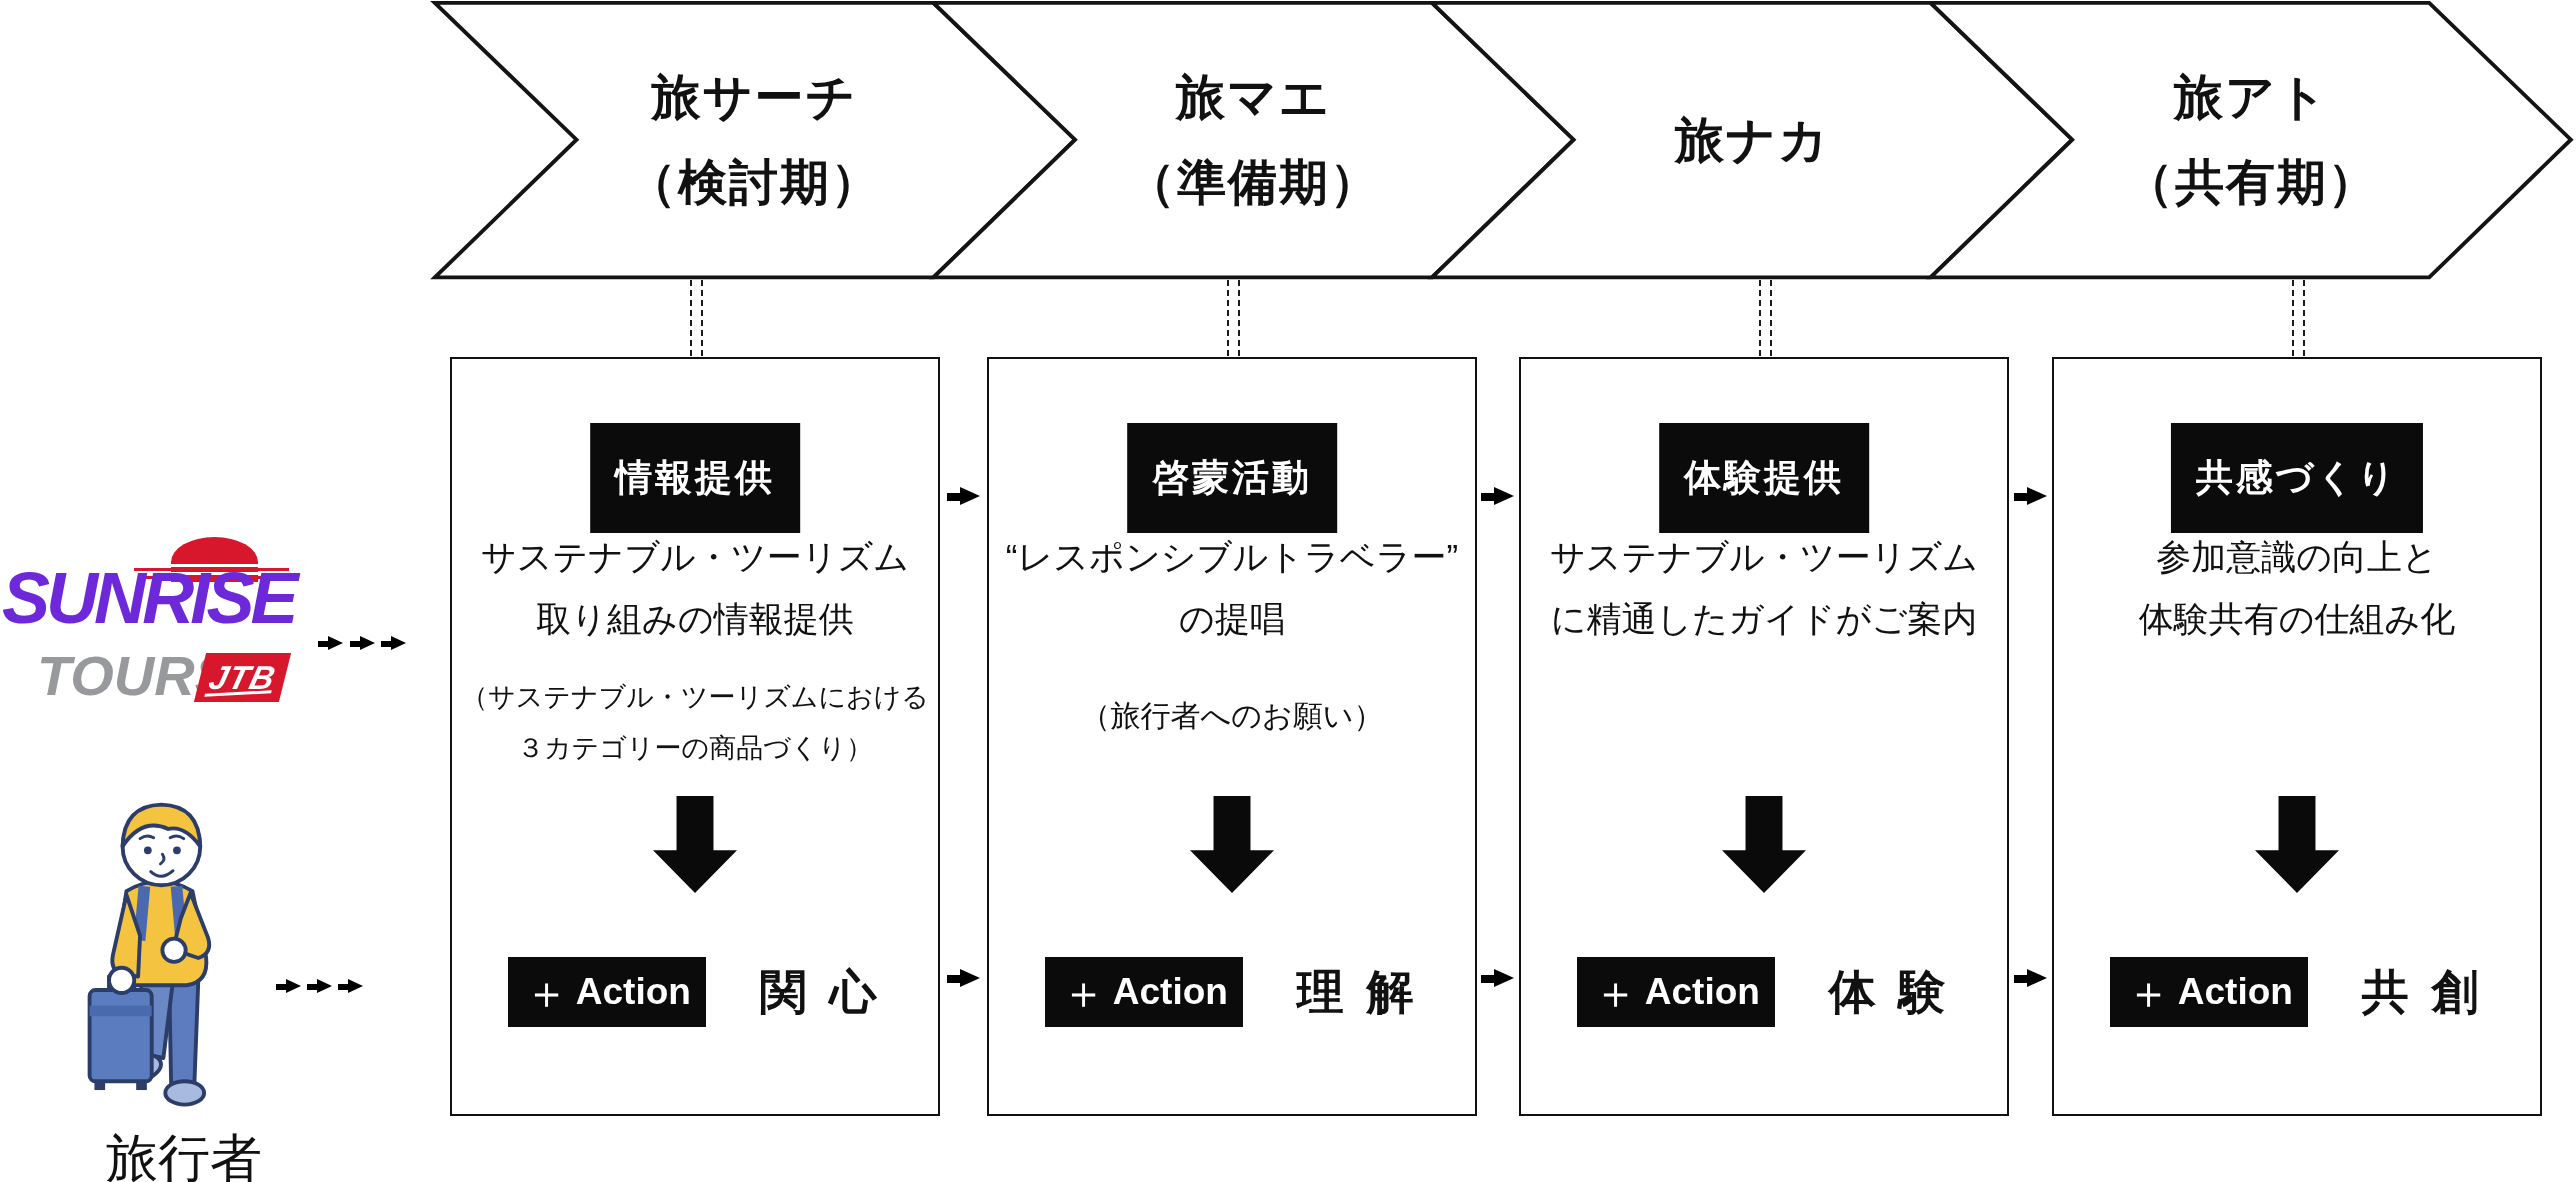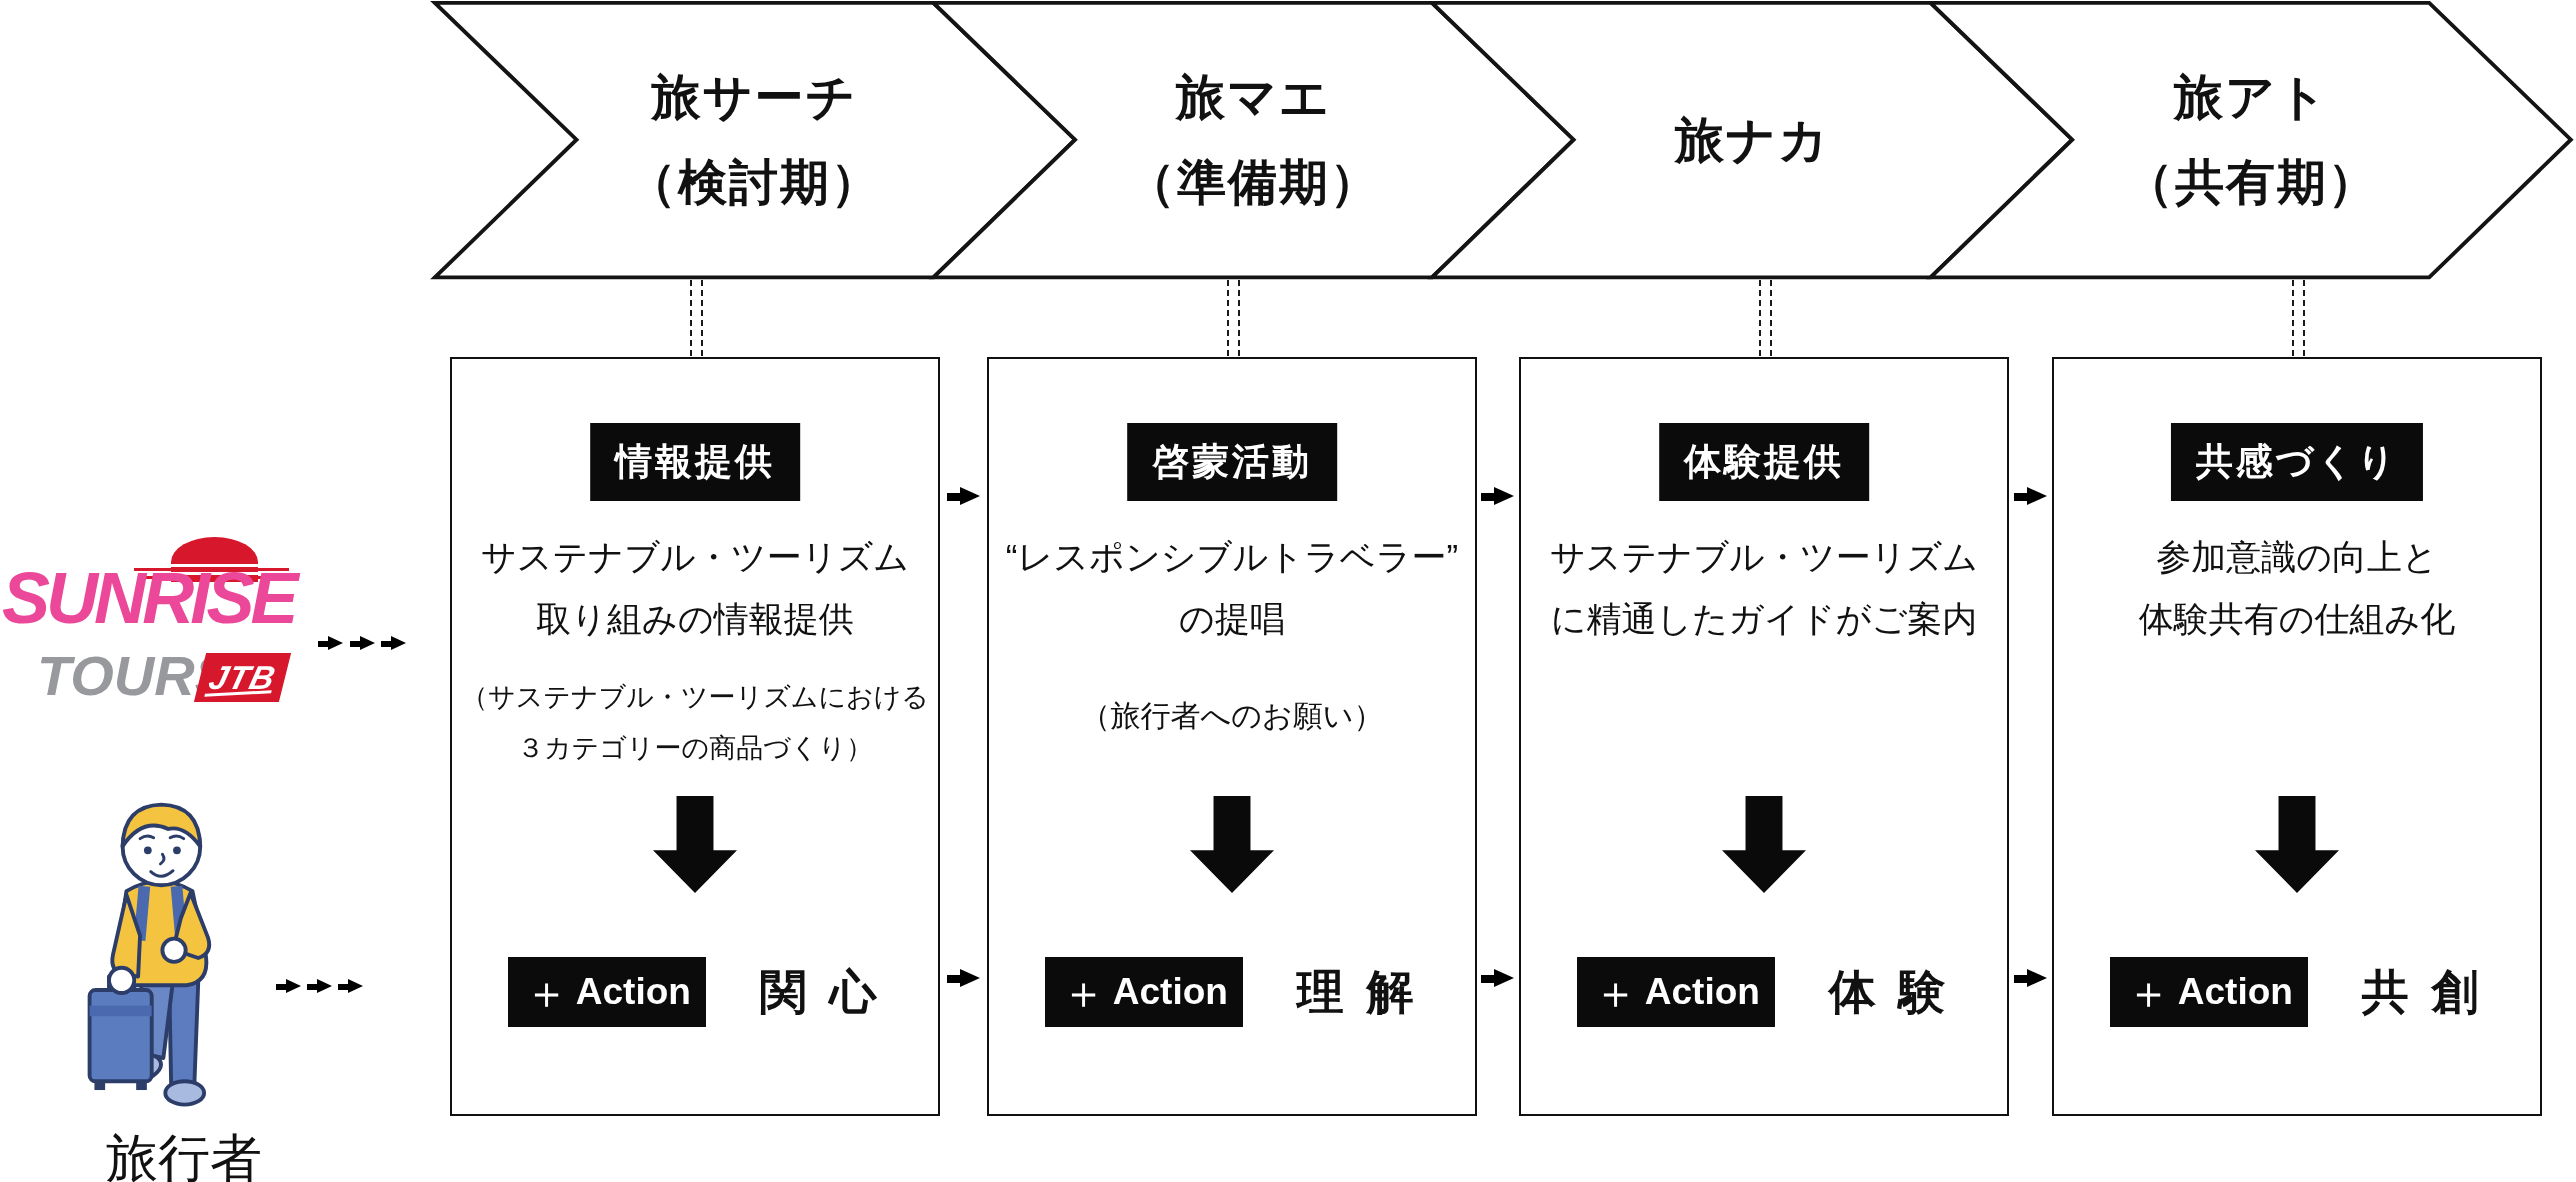--- a/index.html
+++ b/index.html
@@ -20,21 +20,21 @@
     border-left:2.9px dashed #1a1a1a;border-right:2.9px dashed #1a1a1a;
   }
   
   .box{
     position:absolute;top:357px;width:490px;height:759px;background:#fff;
     border:2.9px solid #111;box-sizing:border-box;
   }
   .box-badge{
     position:absolute;top:64px;left:50%;transform:translateX(-50%);
     background:#0b0b0b;color:#fff;font-size:37px;font-weight:bold;letter-spacing:2.9px;
-    padding:14px 25px;white-space:nowrap;
+    padding:30px 25px;white-space:nowrap;
   }
   .box-main{position:absolute;top:167px;left:0;width:100%;text-align:center;font-size:35px;line-height:62px;white-space:nowrap;}
   .box-sub{position:absolute;top:313px;left:0;width:100%;text-align:center;font-size:27px;line-height:51px;white-space:nowrap;}
   .box.b2 .box-sub{top:337px;font-size:30px;line-height:39px;}
   .down-arrow{
     position:absolute;top:437px;left:50%;transform:translateX(-50%);
     width:84px;height:97px;background:#0a0a0a;
     clip-path:polygon(28% 0,72% 0,72% 56%,100% 56%,50% 100%,0 56%,28% 56%);
   }
   .action-row{
@@ -55,21 +55,21 @@
     border-left:15.5px solid #000;border-top:7.8px solid transparent;border-bottom:7.8px solid transparent;}
   .rr.gap{width:33px;height:19.4px;}
   .rr.gap .bar{top:5.8px;width:15.5px;height:7.8px;}
   .rr.gap .tri{left:12.6px;border-left:20.4px solid #000;border-top:9.7px solid transparent;border-bottom:9.7px solid transparent;}
   
   .sun-dome{position:absolute;left:171px;top:537px;width:87px;height:45px;background:#D7172B;
     border-radius:87px 87px 0 0 / 50px 50px 0 0;}
   .sun-slit{position:absolute;left:163px;width:103px;height:2.9px;background:#fff;}
   .sun-dash{position:absolute;height:2.9px;background:#D7172B;}
   .logo-sunrise{position:absolute;left:1.9px;top:559px;width:303px;font-size:72px;font-weight:bold;
-    font-style:italic;color:#ec4899;letter-spacing:-3.9px;line-height:78px;white-space:nowrap;}
+    font-style:italic;color:#6d28d9;letter-spacing:-3.9px;line-height:78px;white-space:nowrap;}
   .logo-tours{position:absolute;left:37px;top:647px;font-size:56px;font-weight:bold;font-style:italic;
     color:#98999C;line-height:58px;white-space:nowrap;}
   .logo-jtb{position:absolute;left:200px;top:653px;width:85px;height:49px;background:#D7172B;
     transform:skewX(-14deg);display:flex;justify-content:center;align-items:center;}
   .logo-jtb .jtb-text{font-size:33px;font-weight:bold;font-style:italic;color:#fff;letter-spacing:1px;}
   .logo-jtb .jtb-swoosh{position:absolute;left:8.7px;right:10.7px;bottom:6.8px;height:2.9px;background:#fff;transform:rotate(-3deg);}
   
   #traveler-svg{position:absolute;left:76px;top:794px;}
   .traveler-label{position:absolute;left:78px;top:1124px;width:184px;text-align:right;font-size:52px;white-space:nowrap;}
 </style>

